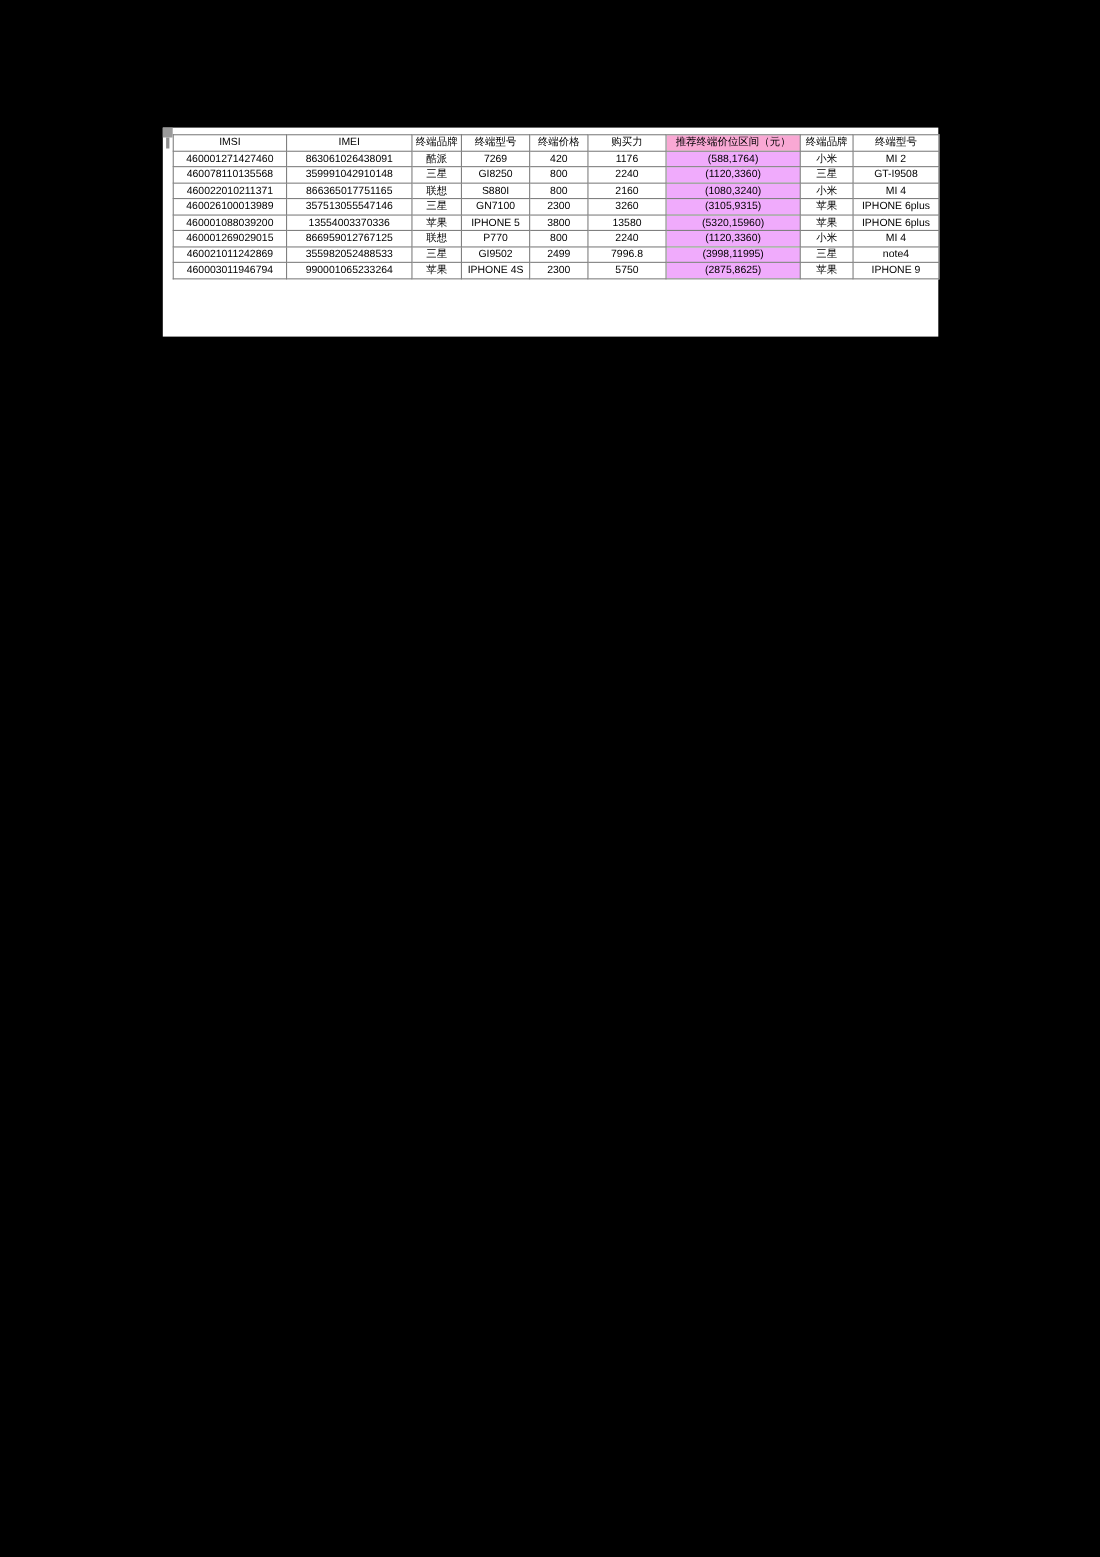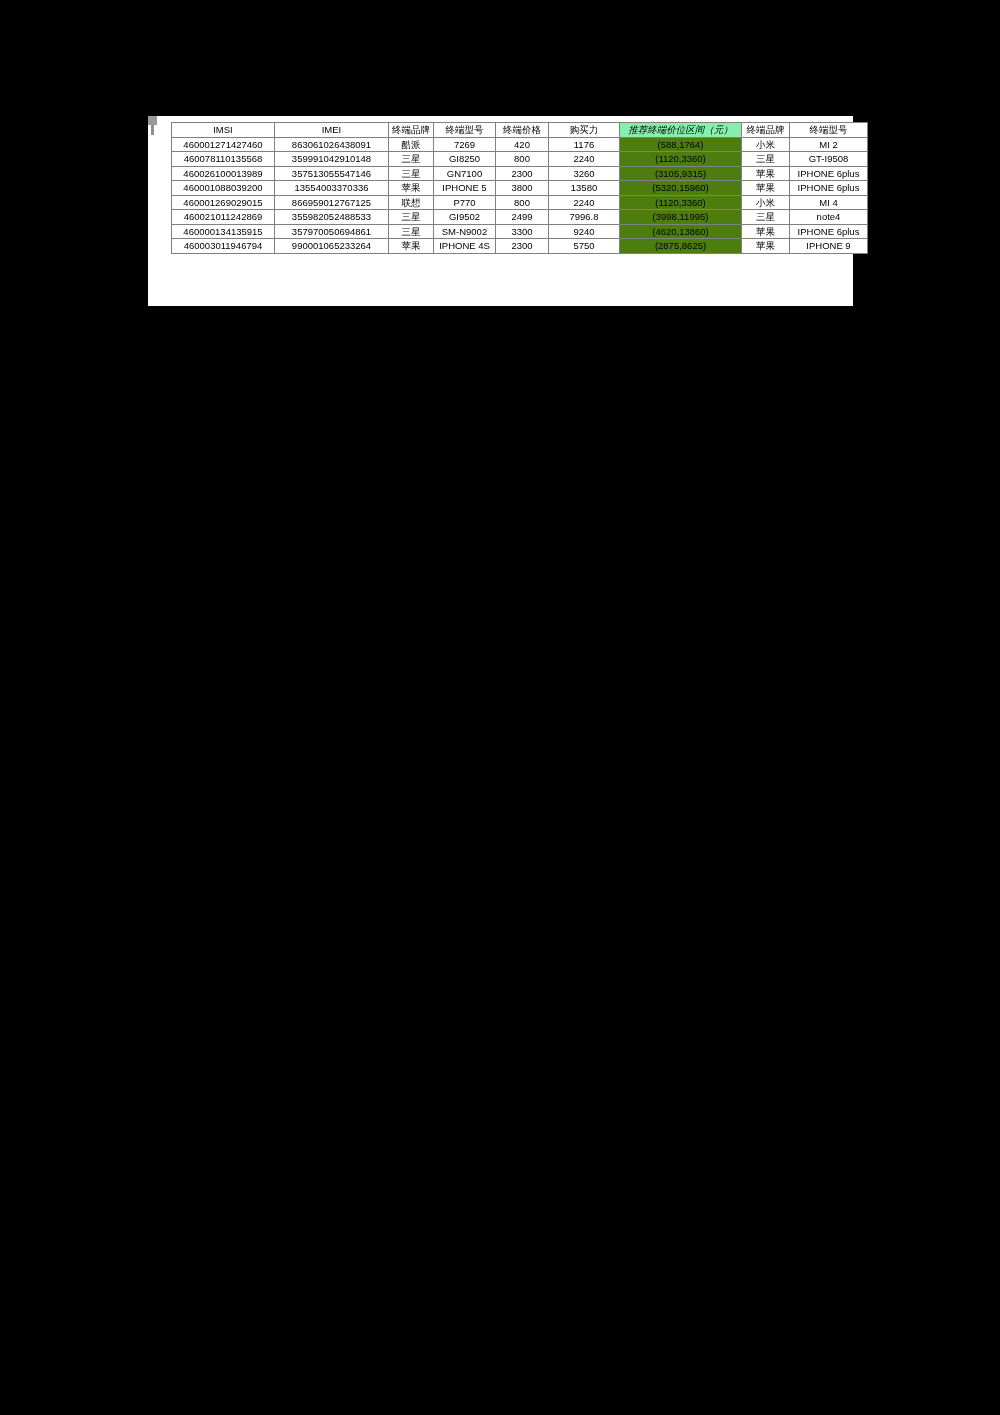--- a/index.html
+++ b/index.html
@@ -38,21 +38,21 @@
     position: absolute;
     left: 151px;
     top: 125px;
     width: 3px;
     height: 10px;
     background: #8f8f8f;
   }
 
   #table-wrap {
     position: absolute;
-    left: 171px;
+    left: 157px;
     top: 122px;
     width: 784px;
   }
 
   table.data-grid {
     border-collapse: collapse;
     table-layout: fixed;
     width: 696px;
     background: #ffffff;
   }
@@ -72,25 +72,24 @@
     overflow: hidden;
   }
 
   table.data-grid thead th {
     font-size: 9.5px;
     letter-spacing: 0px;
   }
 
   
   td.hl, th.hl {
-    background: #4d7c0f;
+    background: #f0abfc;
   }
   th.hl {
-    background: #86efac;
-    font-style: italic;
+    background: #f9a8d4;
   }
 
   
   col.c-imsi   { width: 103px; }
   col.c-imei   { width: 114px; }
   col.c-brand  { width: 45px;  }
   col.c-model  { width: 62px;  }
   col.c-price  { width: 53px;  }
   col.c-power  { width: 71px;  }
   col.c-range  { width: 122px; }
@@ -149,20 +148,31 @@
           <td>359991042910148</td>
           <td class="cjk">三星</td>
           <td>GI8250</td>
           <td>800</td>
           <td>2240</td>
           <td class="hl">(1120,3360)</td>
           <td class="cjk">三星</td>
           <td>GT-I9508</td>
         </tr>
         <tr>
+          <td>460022010211371</td>
+          <td>866365017751165</td>
+          <td class="cjk">联想</td>
+          <td>S880I</td>
+          <td>800</td>
+          <td>2160</td>
+          <td class="hl">(1080,3240)</td>
+          <td class="cjk">小米</td>
+          <td>MI 4</td>
+        </tr>
+        <tr>
           <td>460026100013989</td>
           <td>357513055547146</td>
           <td class="cjk">三星</td>
           <td>GN7100</td>
           <td>2300</td>
           <td>3260</td>
           <td class="hl">(3105,9315)</td>
           <td class="cjk">苹果</td>
           <td>IPHONE 6plus</td>
         </tr>
@@ -193,31 +203,20 @@
           <td>355982052488533</td>
           <td class="cjk">三星</td>
           <td>GI9502</td>
           <td>2499</td>
           <td>7996.8</td>
           <td class="hl">(3998,11995)</td>
           <td class="cjk">三星</td>
           <td>note4</td>
         </tr>
         <tr>
-          <td>460000134135915</td>
-          <td>357970050694861</td>
-          <td class="cjk">三星</td>
-          <td>SM-N9002</td>
-          <td>3300</td>
-          <td>9240</td>
-          <td class="hl">(4620,13860)</td>
-          <td class="cjk">苹果</td>
-          <td>IPHONE 6plus</td>
-        </tr>
-        <tr>
           <td>460003011946794</td>
           <td>990001065233264</td>
           <td class="cjk">苹果</td>
           <td>IPHONE 4S</td>
           <td>2300</td>
           <td>5750</td>
           <td class="hl">(2875,8625)</td>
           <td class="cjk">苹果</td>
           <td>IPHONE 9</td>
         </tr>

